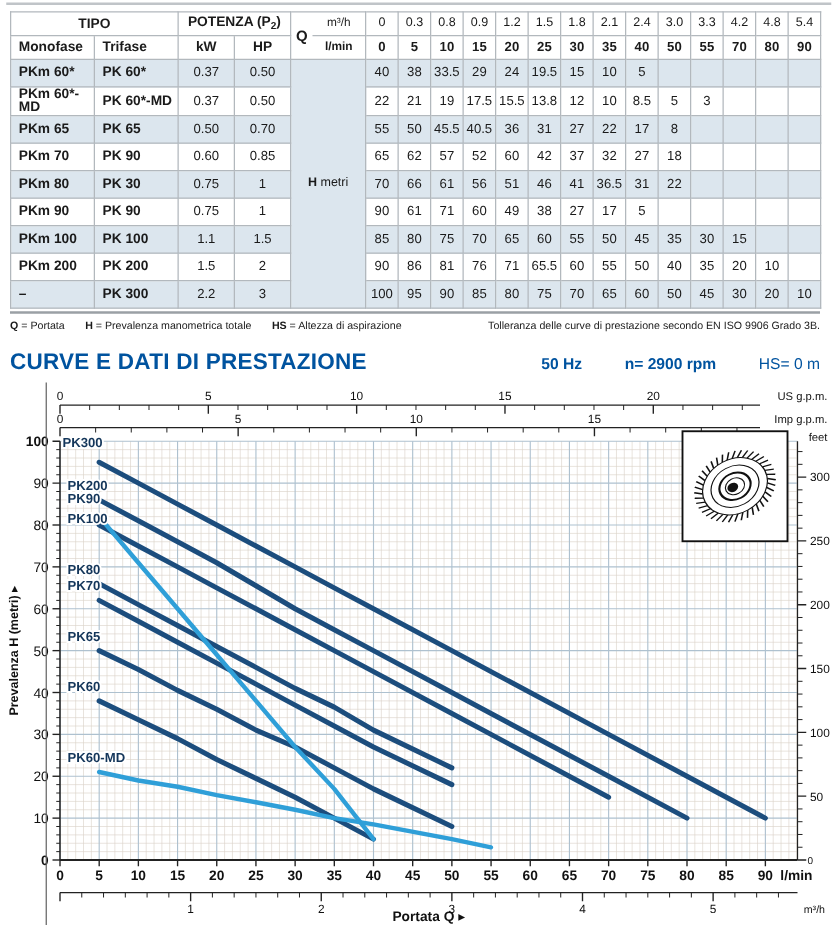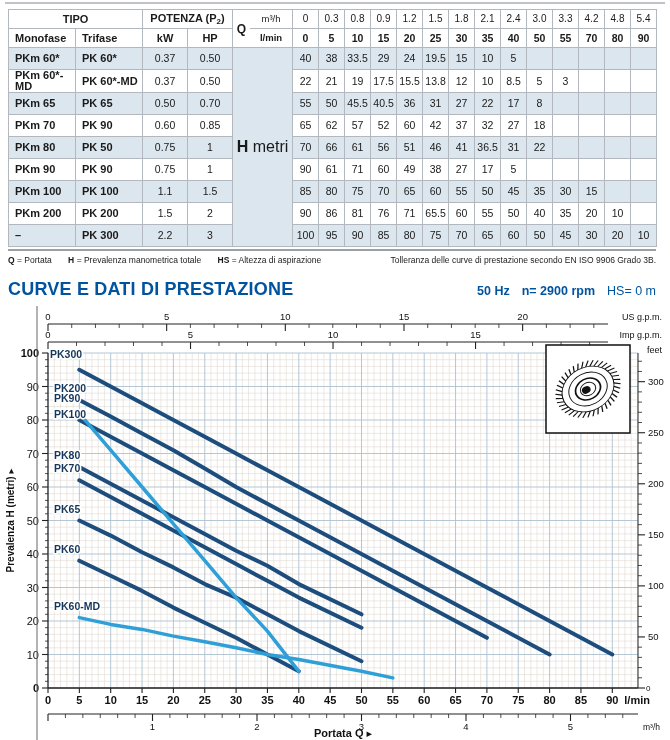--- a/index.html
+++ b/index.html
@@ -5,39 +5,39 @@
   html,body{margin:0;padding:0;background:#fff;width:670px;height:740px;overflow:hidden;
     font-family:"Liberation Sans","DejaVu Sans",sans-serif;color:#1a1a1a;}
   .top-rule{height:2px;background:#c0c4c8;margin:2px 5px 0 5px;}
   
   table.perf{border-collapse:collapse;margin:5px 0 0 8px;width:648px;table-layout:fixed;}
   table.perf th,table.perf td{border:1px solid #b2b8bd;padding:0;text-align:center;vertical-align:middle;
     font-size:10.5px;height:21px;line-height:1;}
   table.perf thead th{height:18px;font-weight:bold;font-size:11px;background:#fff;}
   table.perf .lab{text-align:left;padding-left:6px;font-weight:bold;font-size:11px;margin-left:20px;}
   table.perf tr.alt td{background:#dce6ee;}
-  table.perf td.hcol{background:#fff;font-size:16px;}
+  table.perf td.hcol{background:#fff;font-size:10px;}
   table.perf th.m3h-val{font-weight:normal;font-size:10px;}
   table.perf th.lmin-val{font-weight:bold;font-size:10.5px;}
   th.qcell{padding:0;}
   .qwrap{display:flex;align-items:stretch;height:100%;}
   .qsym{width:17px;display:flex;align-items:center;justify-content:center;font-weight:bold;font-size:12px;}
   .qunits{flex:1;display:flex;flex-direction:column;}
   .qunits > div{flex:1;display:flex;align-items:center;justify-content:center;font-weight:normal;font-size:9.5px;}
   .qunits > div:first-child{border-bottom:1px solid #b2b8bd;}
   .qunits .lmin-u{font-weight:bold;}
   sub.p2{font-size:8px;vertical-align:-2px;font-weight:bold;}
   
   .mid-rule{height:2px;background:#9aa0a5;margin:2px 5px 0 8px;width:648px;}
   .footnote{display:flex;justify-content:space-between;margin:4px 14px 0 8px;font-size:8.5px;color:#1a1a1a;}
   .footnote b{font-weight:bold;}
   .footnote .fseg{margin-right:14px;}
   .sect{display:flex;justify-content:space-between;align-items:baseline;margin:14px 14px 0 8px;}
   .sect .title{color:#00539f;font-weight:bold;font-size:18px;letter-spacing:.2px;}
-  .sect .conds{color:#00539f;font-size:12.5px;display:flex;gap:12px;}
+  .sect .conds{color:#00539f;font-size:12.5px;display:flex;gap:34px;}
   .sect .conds .b{font-weight:bold;}
   .chart-wrap{margin-top:4px;}
   svg text{font-family:"Liberation Sans","DejaVu Sans",sans-serif;}
 </style>
 </head>
 <body>
 
 <div class="top-rule"></div>
 
 <table class="perf">
@@ -175,21 +175,21 @@
         <td>32</td>
         <td>27</td>
         <td>18</td>
         <td></td>
         <td></td>
         <td></td>
         <td></td>
       </tr>
       <tr class="alt">
         <td class="lab">PKm 80</td>
-        <td class="lab">PK 50</td>
+        <td class="lab">PK 30</td>
         <td>0.75</td>
         <td>1</td>
         <td>70</td>
         <td>66</td>
         <td>61</td>
         <td>56</td>
         <td>51</td>
         <td>46</td>
         <td>41</td>
         <td>36.5</td>

